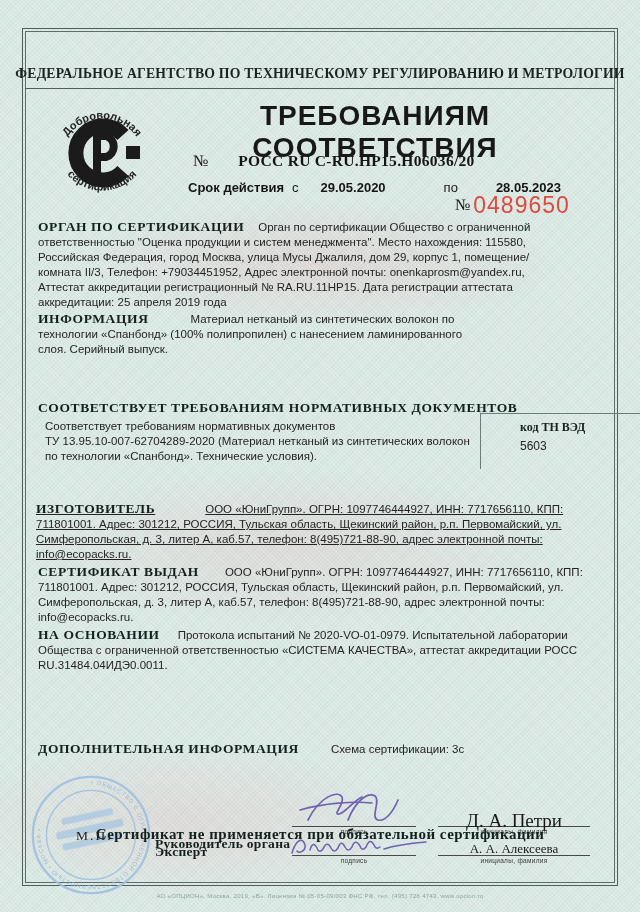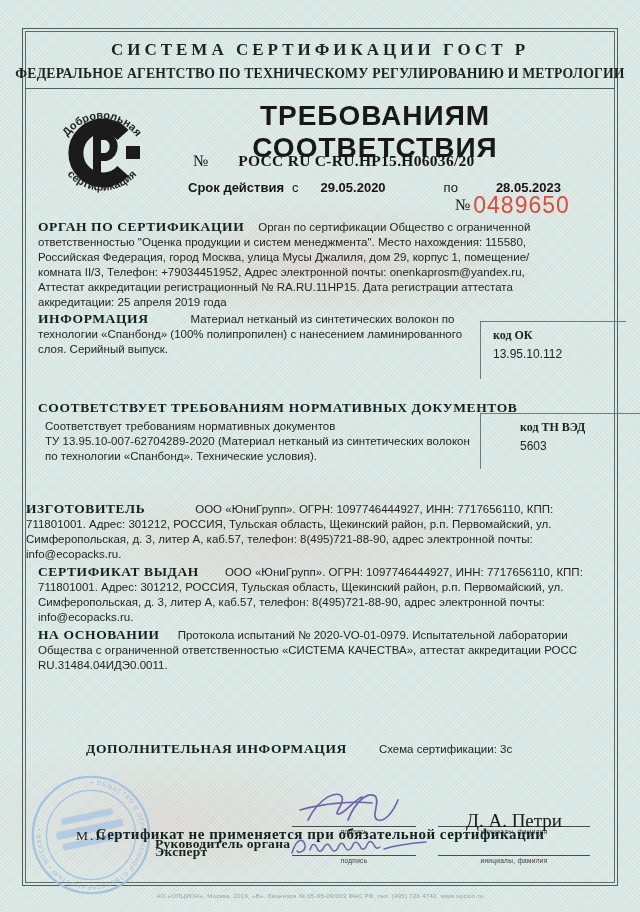--- a/index.html
+++ b/index.html
@@ -57,31 +57,31 @@
 
   .organ{left:38px;top:219px;width:532px;}
   .organ .sec-head{margin-right:14px;}
 
   .production{left:38px;top:311px;width:436px;}
   .production .sec-head{margin-right:42px;}
 
   .conf-head{left:38px;top:400px;}
   .conf-body{left:45px;top:419px;width:432px;}
 
-  .manufacturer{left:26px;top:501px;width:550px;}
+  .manufacturer{left:36px;top:501px;width:550px;text-decoration:underline;}
   .manufacturer .sec-head{margin-right:50px;}
 
   .issued{left:38px;top:564px;width:548px;}
   .issued .sec-head{margin-right:26px;}
 
   .basis{left:38px;top:627px;width:550px;}
   .basis .sec-head{margin-right:18px;}
 
   .addinfo{left:38px;top:741px;width:560px;}
-  .addinfo .sec-head{margin-right:32px;margin-left:48px;}
+  .addinfo .sec-head{margin-right:32px;}
   .addinfo .sec-text{font-size:11.5px;}
 
   .codebox{border-left:1px solid #6c7c7a;border-top:1px solid #6c7c7a;padding:6px 0 0 12px;}
   .codebox .cb-label{font-family:"Liberation Serif",serif;font-weight:bold;font-size:12px;color:#18221f;}
   .codebox .cb-value{font-size:12px;margin-top:4px;color:#242424;}
   .codebox1{left:480px;top:321px;width:133px;height:51px;}
   .codebox2{left:480px;top:413px;width:133px;height:49px;}
 
   .mp{left:76px;top:828px;font-family:"Liberation Serif",serif;font-size:13.5px;
       letter-spacing:2px;color:#20201f;z-index:5;}
@@ -113,21 +113,20 @@
 </style>
 </head>
 <body>
 
 <div class="page">
 
   <div class="frame abs" style="left:22px;top:28px;right:22px;bottom:26px;position:absolute;"></div>
   <div class="frame-inner"></div>
   <div class="header-sep abs" style="position:absolute;"></div>
 
-  <div class="abs hdr1" style="position: absolute;">СИСТЕМА СЕРТИФИКАЦИИ ГОСТ Р</div>
   <div class="abs hdr2" style="position: absolute;">ФЕДЕРАЛЬНОЕ АГЕНТСТВО ПО ТЕХНИЧЕСКОМУ РЕГУЛИРОВАНИЮ И МЕТРОЛОГИИ</div>
 
   <svg class="abs logo-svg" width="104" height="110" viewBox="0 0 104 110" style="position: absolute;">
     <defs>
       <path id="arcTop" d="M12,50 A42,42 0 0 1 92,50" fill="none"></path>
       <path id="arcBot" d="M8,60 A46,46 0 0 0 96,60" fill="none"></path>
     </defs>
     <text font-size="11" font-weight="bold" fill="#222" font-family="Liberation Sans, sans-serif">
       <textPath href="#arcTop" startOffset="50%" text-anchor="middle">Добровольная</textPath>
     </text>
@@ -154,24 +153,20 @@
   <div class="abs blankno" style="position: absolute;">
     <span class="sign">№</span><span class="digits">0489650</span>
   </div>
 
   <div class="abs section organ" style="position: absolute;">
     <span class="sec-head inline-head">ОРГАН ПО СЕРТИФИКАЦИИ</span><span class="sec-text">Орган по сертификации Общество с ограниченной ответственностью "Оценка продукции и систем менеджмента". Место нахождения: 115580, Российская Федерация, город Москва, улица Мусы Джалиля, дом 29, корпус 1, помещение/комната II/3, Телефон: +79034451952, Адрес электронной почты: onenkaprosm@yandex.ru, Аттестат аккредитации регистрационный № RA.RU.11НР15. Дата регистрации аттестата аккредитации: 25 апреля 2019 года</span>
   </div>
 
   <div class="abs section production" style="position: absolute;">
     <span class="sec-head inline-head">ИНФОРМАЦИЯ</span><span class="sec-text">Материал нетканый из синтетических волокон по технологии «Спанбонд» (100% полипропилен) с нанесением ламинированного слоя. Серийный выпуск.</span>
-  </div>
-  <div class="abs codebox codebox1" style="position: absolute;">
-    <div class="cb-label">код ОК</div>
-    <div class="cb-value">13.95.10.112</div>
   </div>
 
   <div class="abs sec-head conf-head" style="position: absolute;">СООТВЕТСТВУЕТ ТРЕБОВАНИЯМ НОРМАТИВНЫХ ДОКУМЕНТОВ</div>
   <div class="abs section conf-body sec-text" style="position: absolute;">Соответствует требованиям нормативных документов
 ТУ 13.95.10-007-62704289-2020 (Материал нетканый из синтетических волокон по технологии «Спанбонд». Технические условия).</div>
   <div class="abs codebox codebox2" style="position: absolute; padding-left: 39px;">
     <div class="cb-label">код ТН ВЭД</div>
     <div class="cb-value">5603</div>
   </div>
 
@@ -232,18 +227,19 @@
       <path d="M22,17 q3,-10 7,-2 q2,6 6,1 q4,-9 8,-1 q3,6 7,0 q3,-9 7,-1 q3,6 7,0 q3,-9 8,-1 q2,6 6,1 q4,-10 8,-2 q2,5 6,2"></path>
       <path d="M96,16 C108,12 126,10 138,9"></path>
     </g>
   </svg>
 
   <div class="abs sig-caption cap-s1" style="position: absolute;">подпись</div>
   <div class="abs name1" style="position: absolute;">Д. А. Петри</div>
   <div class="abs sig-caption cap-n1" style="position: absolute;">инициалы, фамилия</div>
 
   <div class="abs sig-caption cap-s2" style="position: absolute;">подпись</div>
+  <div class="abs name2" style="position: absolute;">А. А. Алексеева</div>
   <div class="abs sig-caption cap-n2" style="position: absolute;">инициалы, фамилия</div>
 
   <div class="abs notice" style="position: absolute;">Сертификат не применяется при обязательной сертификации</div>
   <div class="abs imprint" style="position: absolute;">АО «ОПЦИОН», Москва, 2019, «В». Лицензия № 05-05-09/003 ФНС РФ, тел. (495) 726 4743, www.opcion.ru</div>
 
 </div>
 
 </body></html>

